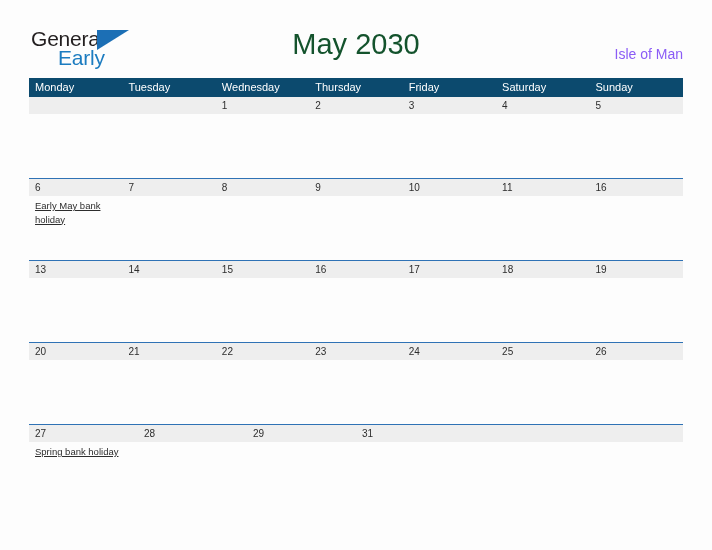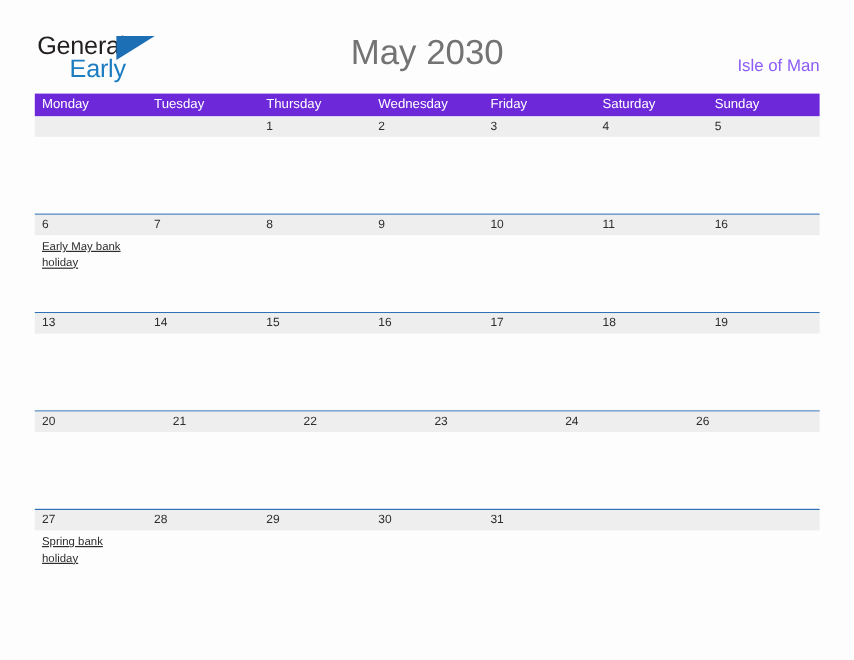--- a/index.html
+++ b/index.html
@@ -64,21 +64,21 @@
   }
 
   .title {
     position: absolute;
     left: 0;
     right: 0;
     top: 27px;
     text-align: center;
     font-size: 29px;
     line-height: 34px;
-    color: #737373;
+    color: #14532d;
     font-weight: normal;
     margin: 0;
   }
 
   .location {
     position: absolute;
     right: 29px;
     top: 46px;
     font-size: 14px;
     line-height: 16px;
@@ -88,21 +88,21 @@
   
   .calendar {
     position: absolute;
     left: 29px;
     top: 78px;
     width: 654px;
   }
 
   .weekday-row {
     display: flex;
-    background: #6d28d9;
+    background: #0c4a6e;
     height: 19px;
   }
   .weekday {
     flex: 1 1 0;
     color: #ffffff;
     font-size: 11px;
     line-height: 19px;
     padding-left: 6px;
     box-sizing: border-box;
     white-space: nowrap;
@@ -170,22 +170,22 @@
 
     <div class="location">Isle of Man</div>
 
   </div>
 
   <div class="calendar">
 
     <div class="weekday-row">
       <div class="weekday">Monday</div>
       <div class="weekday">Tuesday</div>
+      <div class="weekday">Wednesday</div>
       <div class="weekday">Thursday</div>
-      <div class="weekday">Wednesday</div>
       <div class="weekday">Friday</div>
       <div class="weekday">Saturday</div>
       <div class="weekday">Sunday</div>
     </div>
 
     <div id="weeks-container">
         <div class="week-row">
           <div class="day-cell empty">
             <div class="day-number"></div>
           </div>
@@ -267,40 +267,40 @@
           <div class="day-cell">
             <div class="day-number">22</div>
           </div>
           <div class="day-cell">
             <div class="day-number">23</div>
           </div>
           <div class="day-cell">
             <div class="day-number">24</div>
           </div>
           <div class="day-cell">
+            <div class="day-number">25</div>
+          </div>
+          <div class="day-cell">
             <div class="day-number">26</div>
           </div>
         </div>
         <div class="week-row">
           <div class="day-cell">
             <div class="day-number">27</div>
             <div class="day-events">
               <div class="event">Spring bank holiday</div>
             </div>
           </div>
           <div class="day-cell">
             <div class="day-number">28</div>
           </div>
           <div class="day-cell">
             <div class="day-number">29</div>
           </div>
           <div class="day-cell">
-            <div class="day-number">30</div>
-          </div>
-          <div class="day-cell">
             <div class="day-number">31</div>
           </div>
           <div class="day-cell empty">
             <div class="day-number"></div>
           </div>
           <div class="day-cell empty">
             <div class="day-number"></div>
           </div>
         </div>
       </div>

